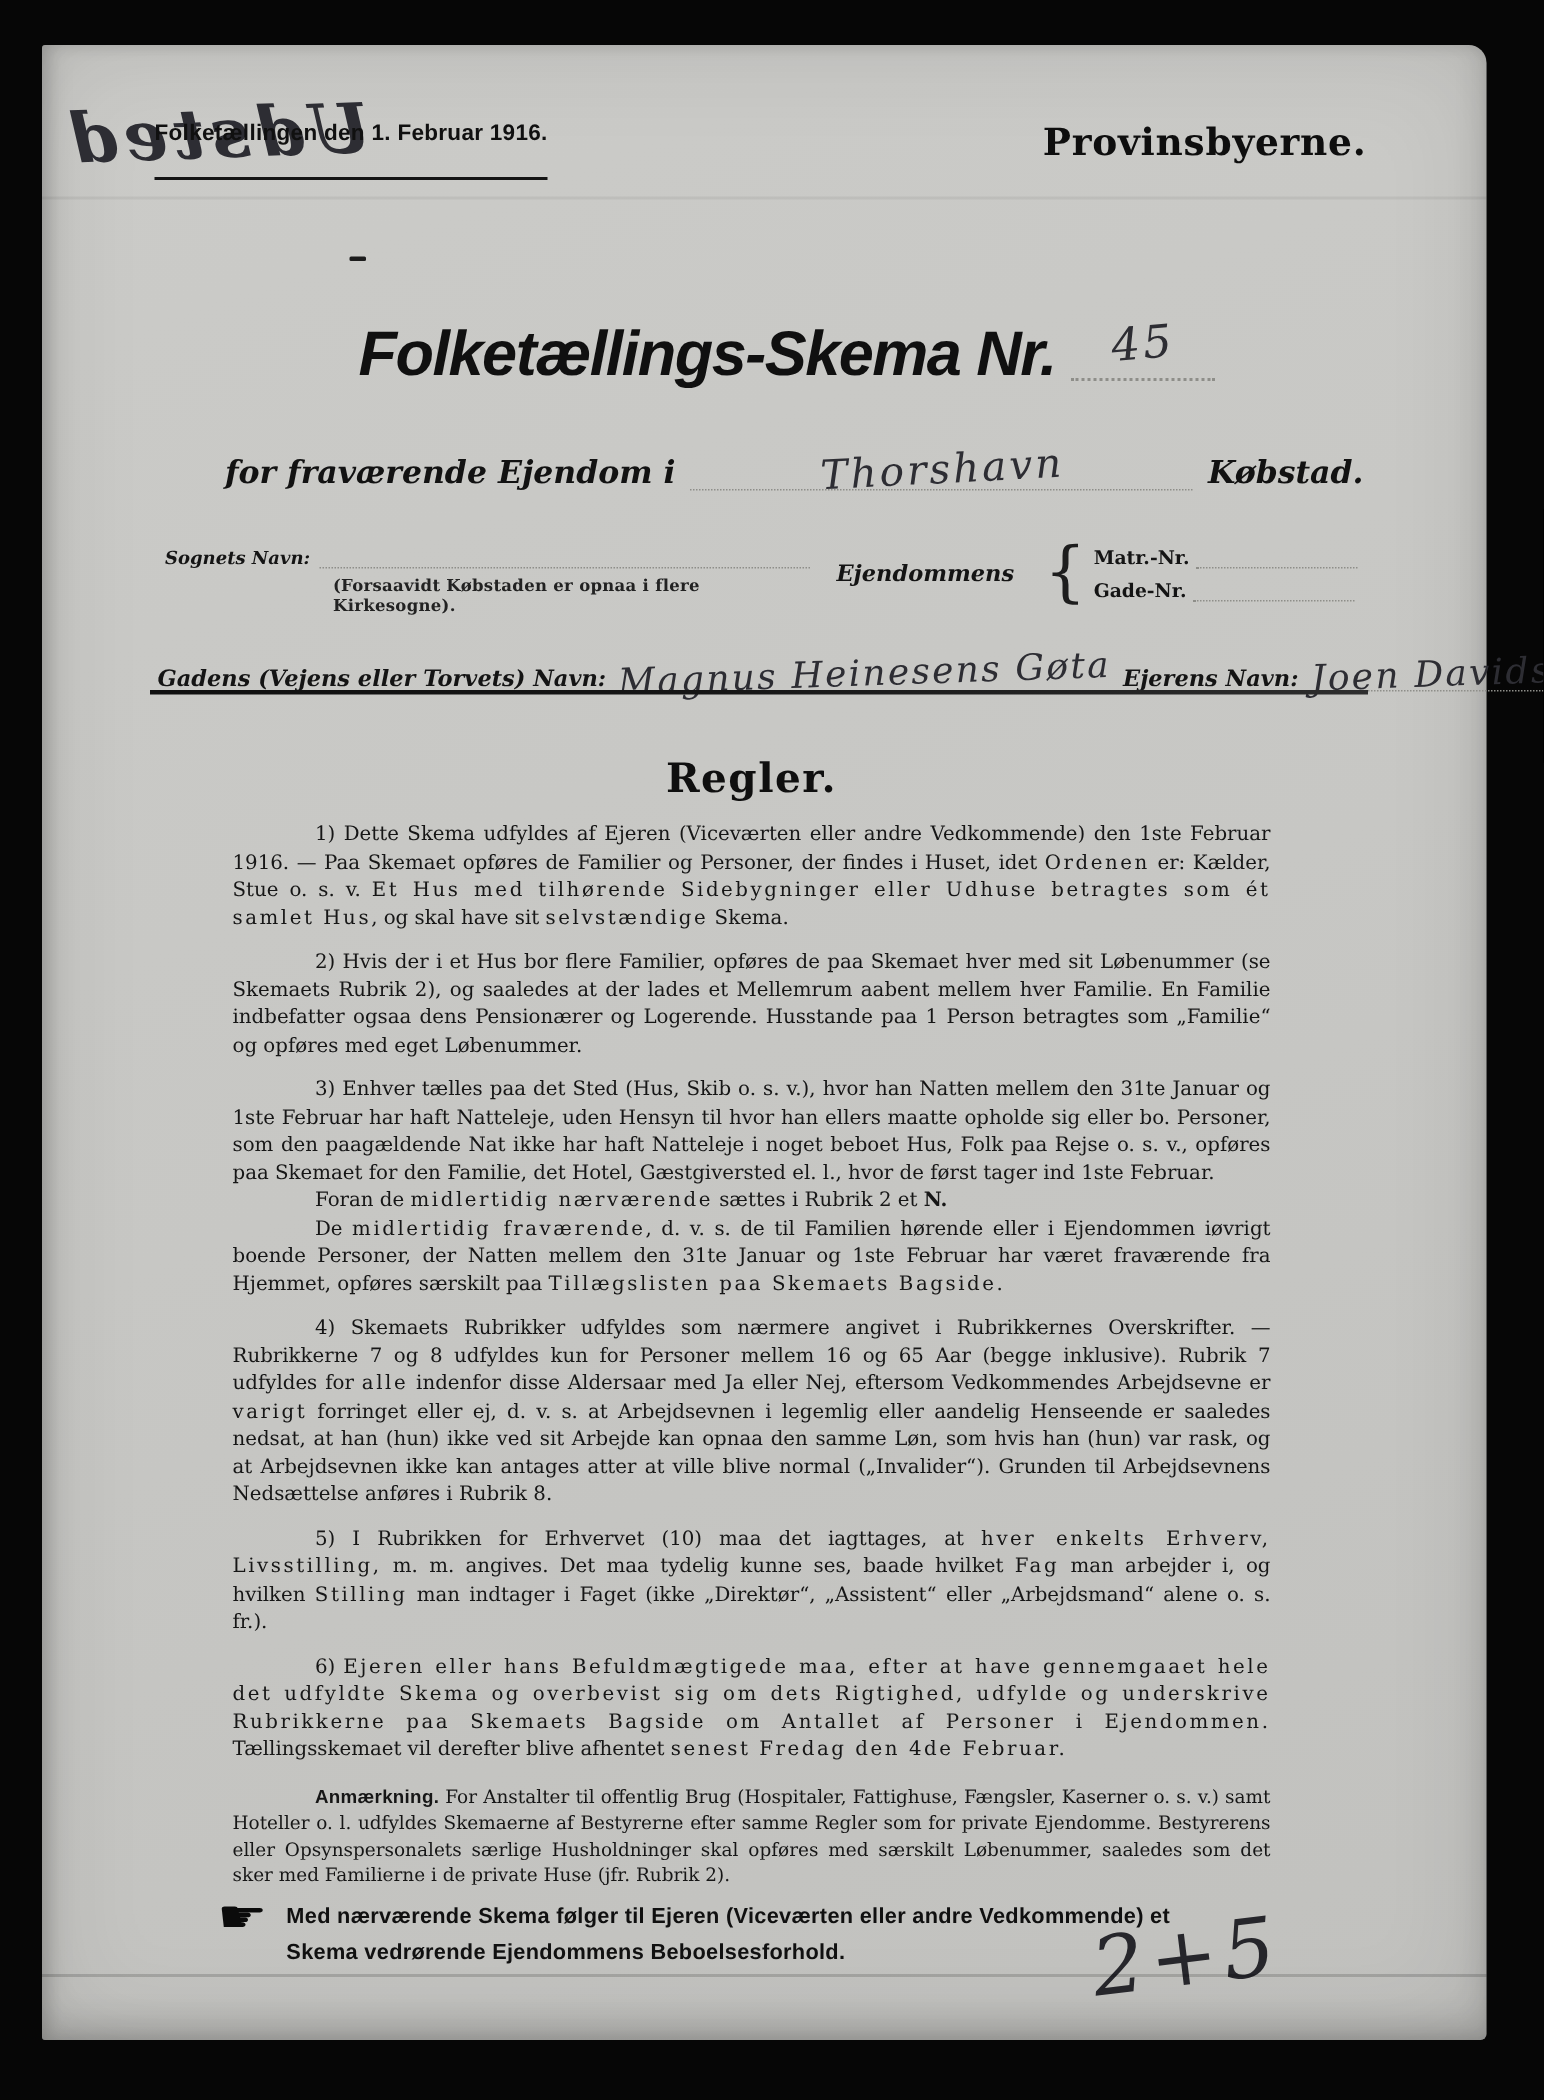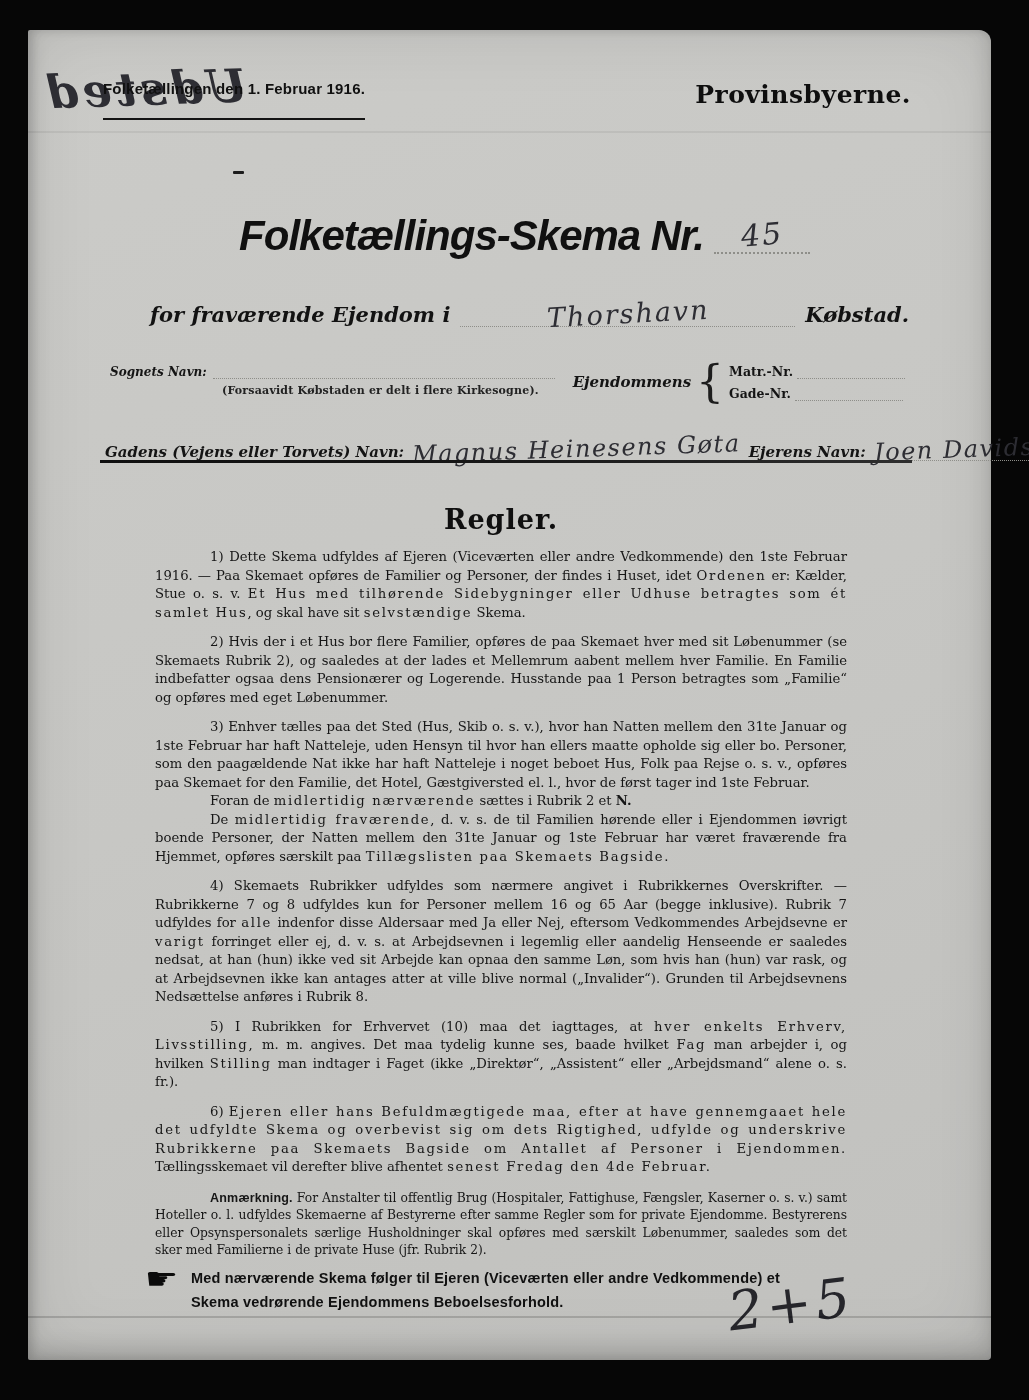--- a/index.html
+++ b/index.html
@@ -23,21 +23,21 @@
   }
   .hdr { position:absolute; top:50px; left:75px; right:80px; display:flex; justify-content:space-between; align-items:flex-start; }
   .hdr-left {
     font-family:"Liberation Sans", sans-serif; font-weight:bold; font-size:15px;
     letter-spacing:0.2px; border-bottom:2px solid #141414; padding-bottom:21px; color:#101010;
   }
   .hdr-right { font-size:25px; font-weight:bold; letter-spacing:0.5px; color:#0e0e0e; }
   .faint-line { position:absolute; top:101px; left:0; right:0; height:2px; background:rgba(0,0,0,0.06); }
   .tiny-dash { position:absolute; top:141px; left:205px; width:11px; height:3px; background:#1c1c1c; border-radius:1px; }
 
-  .title-row { position:absolute; top:182px; left:140px; right:110px; display:flex; align-items:flex-end; justify-content:center; }
+  .title-row { position:absolute; top:182px; left:140px; right:110px; display:flex; justify-content:center; }
   .title-main {
     font-family:"Liberation Sans", sans-serif; font-weight:bold; font-style:italic;
     font-size:42px; letter-spacing:-1px; white-space:nowrap; color:#101010;
   }
   .title-num-line { width:96px; border-bottom:2px dotted #8e8e89; text-align:center; margin:0 0 6px 10px; }
   .hand { font-family:"DejaVu Serif", serif; font-style:italic; color:#2d2d33; }
   .title-num { font-size:30px; display:inline-block; transform:rotate(-5deg); letter-spacing:2px; }
 
   .subtitle-row { position:absolute; top:262px; left:122px; right:82px; display:flex; align-items:flex-end; }
   .sub-pre, .sub-suf { font-size:21px; font-weight:bold; font-style:italic; white-space:nowrap; color:#121212; }
@@ -45,21 +45,21 @@
   .sub-hand { font-size:27px; display:inline-block; transform:rotate(-3deg); letter-spacing:2px; position:relative; top:6px; }
 
   .row1 { position:absolute; top:332px; left:82px; right:86px; display:flex; align-items:flex-start; }
   .sogn { flex:1; }
   .sogn-top { display:flex; align-items:flex-end; }
   .lbl { font-weight:bold; font-style:italic; white-space:nowrap; color:#141414; }
   .sogn-label { font-size:12px; }
   .sogn-line { flex:1; max-width:395px; border-bottom:1.5px dotted #8e8e89; margin-left:6px; height:16px; }
   .sogn-note { font-size:11px; font-weight:bold; margin:5px 0 0 112px; letter-spacing:0.2px; color:#222; }
   .ejd { display:flex; align-items:center; margin-left:18px; }
-  .ejd-label { font-size:15px; margin-right:5px; }
+  .ejd-label { font-size:15px; margin-right:20px; }
   .brace { font-size:44px; line-height:0.85; font-weight:normal; color:#1d1d1d; margin-right:5px; }
   .nr-stack { display:flex; flex-direction:column; gap:7px; padding-top:2px; }
   .nr-row { display:flex; align-items:flex-end; font-size:12.5px; font-weight:bold; color:#141414; }
   .nr-line { width:108px; border-bottom:1px dotted #8e8e89; margin-left:4px; height:10px; }
 
   .row2 { position:absolute; top:400px; left:77px; right:58px; display:flex; align-items:flex-end; }
   .street-label, .owner-label { font-size:15px; }
   .fill-line { border-bottom:1.5px dotted #8e8e89; text-align:center; min-height:30px; }
   .street-line { flex:1.15; margin:0 8px; }
   .owner-line { flex:1; margin-left:8px; }
@@ -112,21 +112,21 @@
       <span class="sub-line"><span class="hand sub-hand">Thorshavn</span></span>
       <span class="sub-suf">Købstad.</span>
     </div>
 
     <div class="row1">
       <div class="sogn">
         <div class="sogn-top">
           <span class="lbl sogn-label">Sognets Navn:</span>
           <span class="sogn-line"></span>
         </div>
-        <div class="sogn-note">(Forsaavidt Købstaden er delt i flere Kirkesogne).</div>
+        <div class="sogn-note">(Forsaavidt Købstaden er opnaa i flere Kirkesogne).</div>
       </div>
       <div class="ejd">
         <span class="lbl ejd-label">Ejendommens</span>
         <span class="brace">{</span>
         <span class="nr-stack">
           <span class="nr-row">
               <span>Matr.-Nr.</span>
               <span class="nr-line"></span>
             </span>
           <span class="nr-row">

